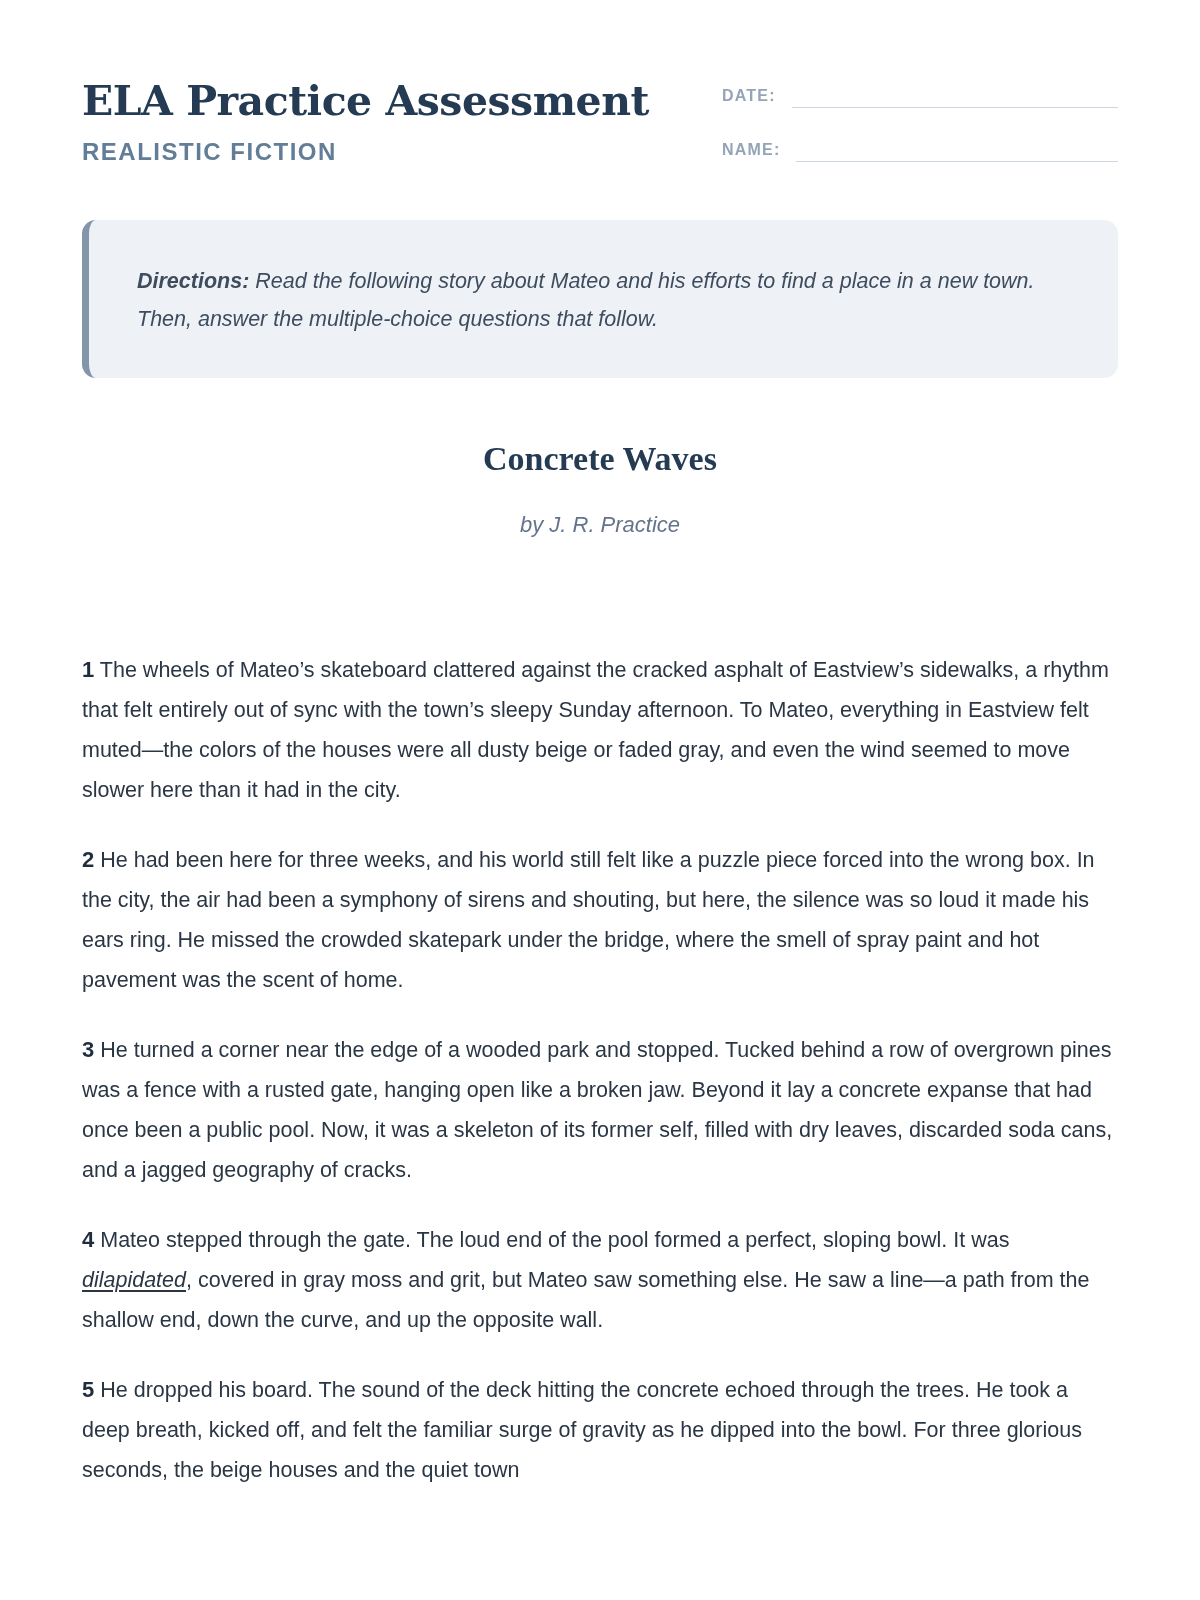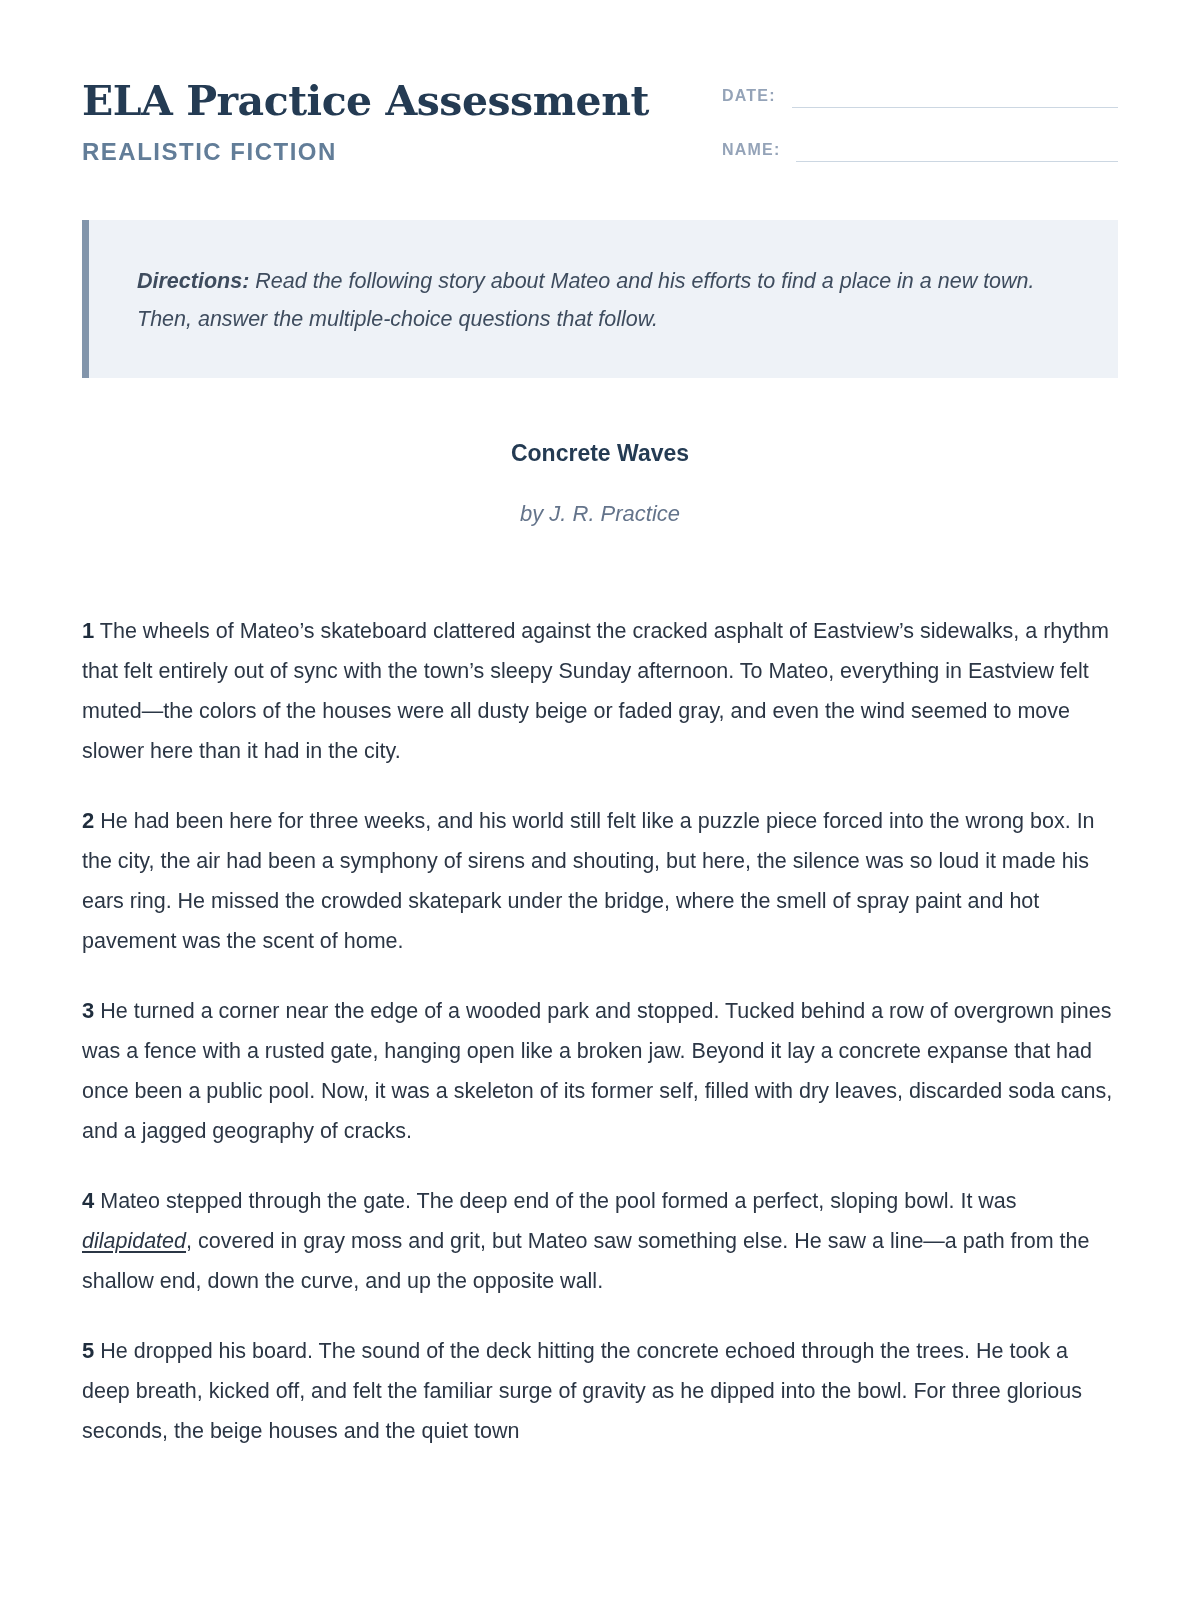--- a/index.html
+++ b/index.html
@@ -33,39 +33,40 @@
   .field-line {
     flex: 1; margin-left: 16px; height: 24px;
     border-bottom: 1.5px solid #ccd7e2; cursor: text;
   }
 
   
   .directions {
     margin-top: 54px; background: #eef2f7;
     border-left: 7px solid #8295ab;
     padding: 42px 48px 40px 48px;
+    border-radius: 14px;
   }
   .directions p {
     font-style: italic; font-size: 21.5px; line-height: 38px; color: #3e4c5e;
   }
   .dir-label { font-weight: 700; }
 
   
   .story-title {
     margin-top: 62px; text-align: center;
-    font-family: Liberation Sans, sans-serif;
-    font-size: 23px; font-weight: 700; color: #243b53;
+    font-family: Liberation Serif, serif;
+    font-size: 34px; font-weight: 700; color: #243b53;
   }
   .byline {
     margin-top: 34px; text-align: center;
     font-style: italic; font-size: 22px; color: #64748b;
   }
 
   
-  .story { margin-top: 84px; }
+  .story { margin-top: 112px; }
   .para { font-size: 21.5px; line-height: 40px; color: #2b3645; }
   .para + .para { margin-top: 30px; }
   .pnum { font-weight: 700; font-size: 22px; color: #1f2d3d; }
   .vocab { font-style: italic; text-decoration: underline; text-underline-offset: 3px; text-align: center; }
 </style>
 </head>
 <body>
 
 <div class="page">
 
@@ -105,21 +106,21 @@
       <span>He had been here for three weeks, and his world still felt like a puzzle piece forced into the wrong box. In the city, the air had been a symphony of sirens and shouting, but here, the silence was so loud it made his ears ring. He missed the crowded skatepark under the bridge, where the smell of spray paint and hot pavement was the scent of home.</span>
     </p>
 
     <p class="para">
       <strong class="pnum">3</strong>
       <span>He turned a corner near the edge of a wooded park and stopped. Tucked behind a row of overgrown pines was a fence with a rusted gate, hanging open like a broken jaw. Beyond it lay a concrete expanse that had once been a public pool. Now, it was a skeleton of its former self, filled with dry leaves, discarded soda cans, and a jagged geography of cracks.</span>
     </p>
 
     <p class="para">
       <strong class="pnum">4</strong>
-      <span>Mateo stepped through the gate. The deep end of the pool formed a perfect, sloping bowl. It was </span><span class="vocab">dilapidated</span><span>, covered in gray moss and grit, but Mateo saw something else. He saw a line—a path from the shallow end, down the curve, and up the opposite wall.</span>
+      <span>Mateo stepped through the gate. The loud end of the pool formed a perfect, sloping bowl. It was </span><span class="vocab">dilapidated</span><span>, covered in gray moss and grit, but Mateo saw something else. He saw a line—a path from the shallow end, down the curve, and up the opposite wall.</span>
     </p>
 
     <p class="para">
       <strong class="pnum">5</strong>
       <span>He dropped his board. The sound of the deck hitting the concrete echoed through the trees. He took a deep breath, kicked off, and felt the familiar surge of gravity as he dipped into the bowl. For three glorious seconds, the beige houses and the quiet town</span>
     </p>
 
   </div>
 
 </div>

